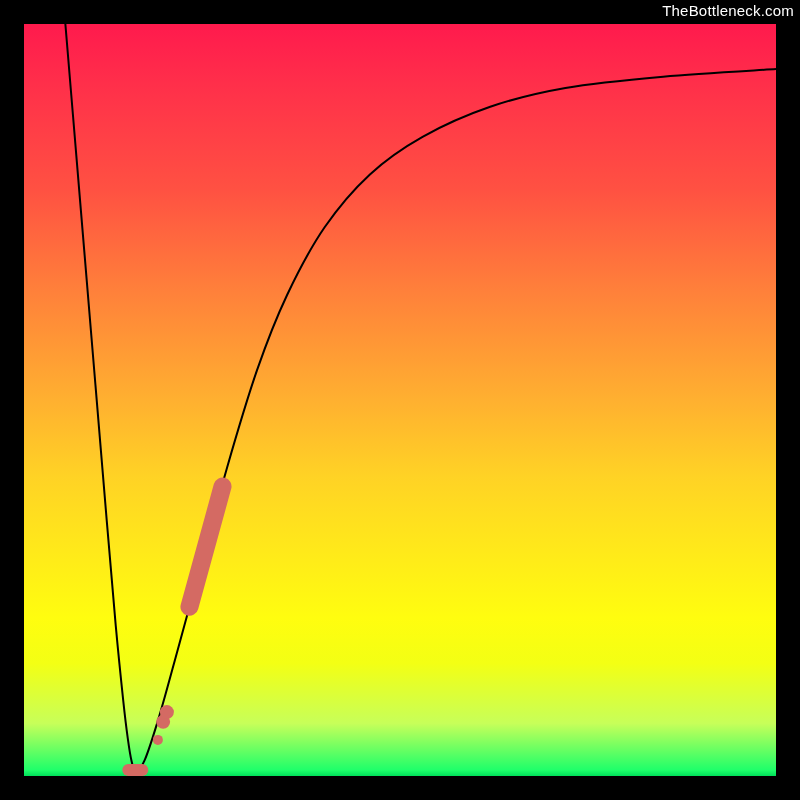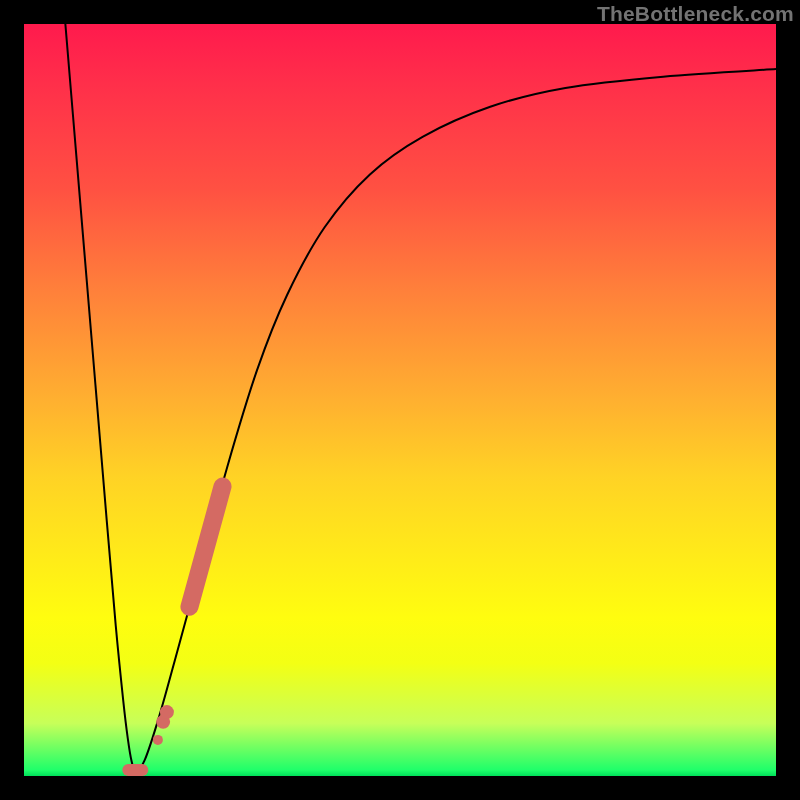--- a/index.html
+++ b/index.html
@@ -37,23 +37,23 @@
       #f3ff14 85%,
       #c7ff59 93%,
       #1fff6a 99.2%,
       #00e05a 100%
     );
   }
   .watermark {
     position: absolute;
     top: 2px;
     right: 6px;
-    color: #737373;
-    font-size: 21px;
-    font-weight: 700;
+    color: #ffffff;
+    font-size: 15px;
+    font-weight: 400;
     letter-spacing: 0.2px;
     user-select: none;
   }
 </style>
 </head>
 <body>
 
 <div class="frame">
   <div class="plot-area">
     <svg id="chart-svg" viewBox="0 0 752 752" width="752" height="752" preserveAspectRatio="none" style="position:absolute;left:0;top:0;">

